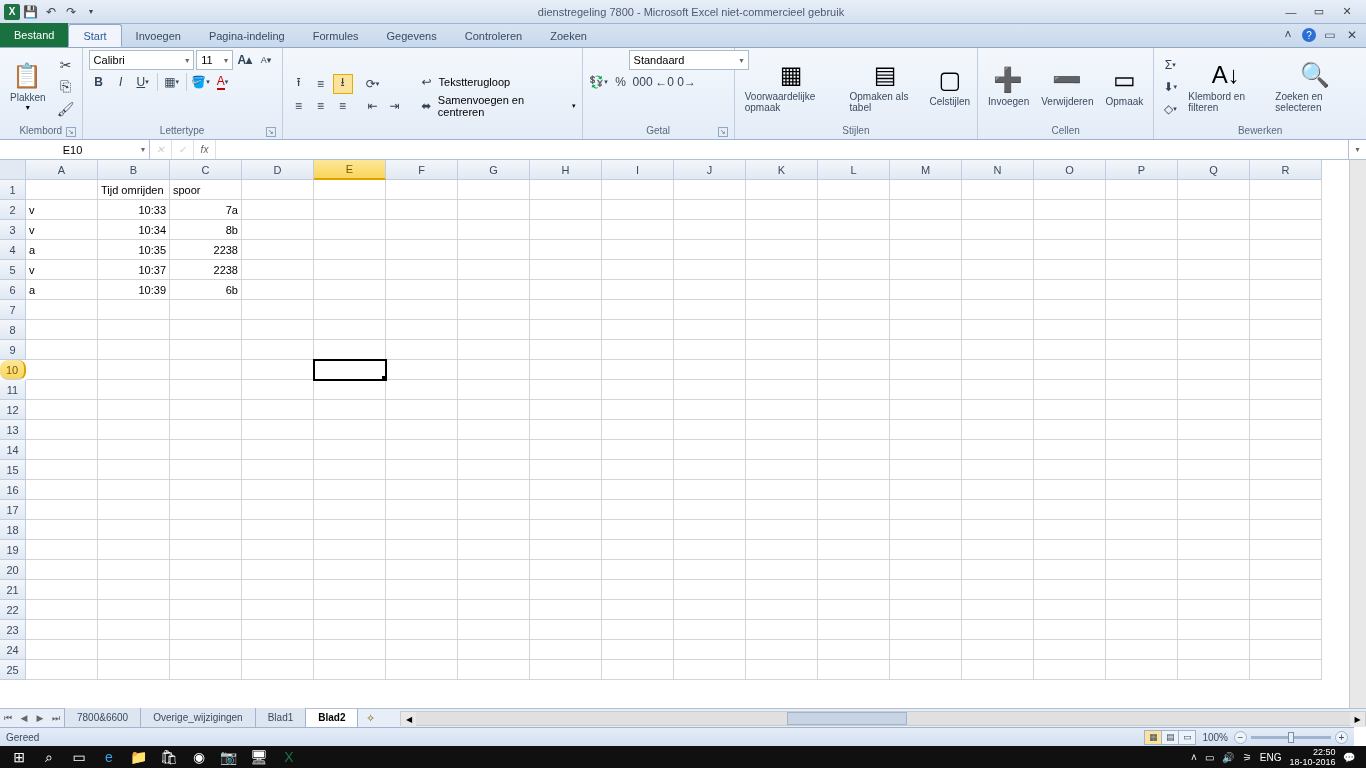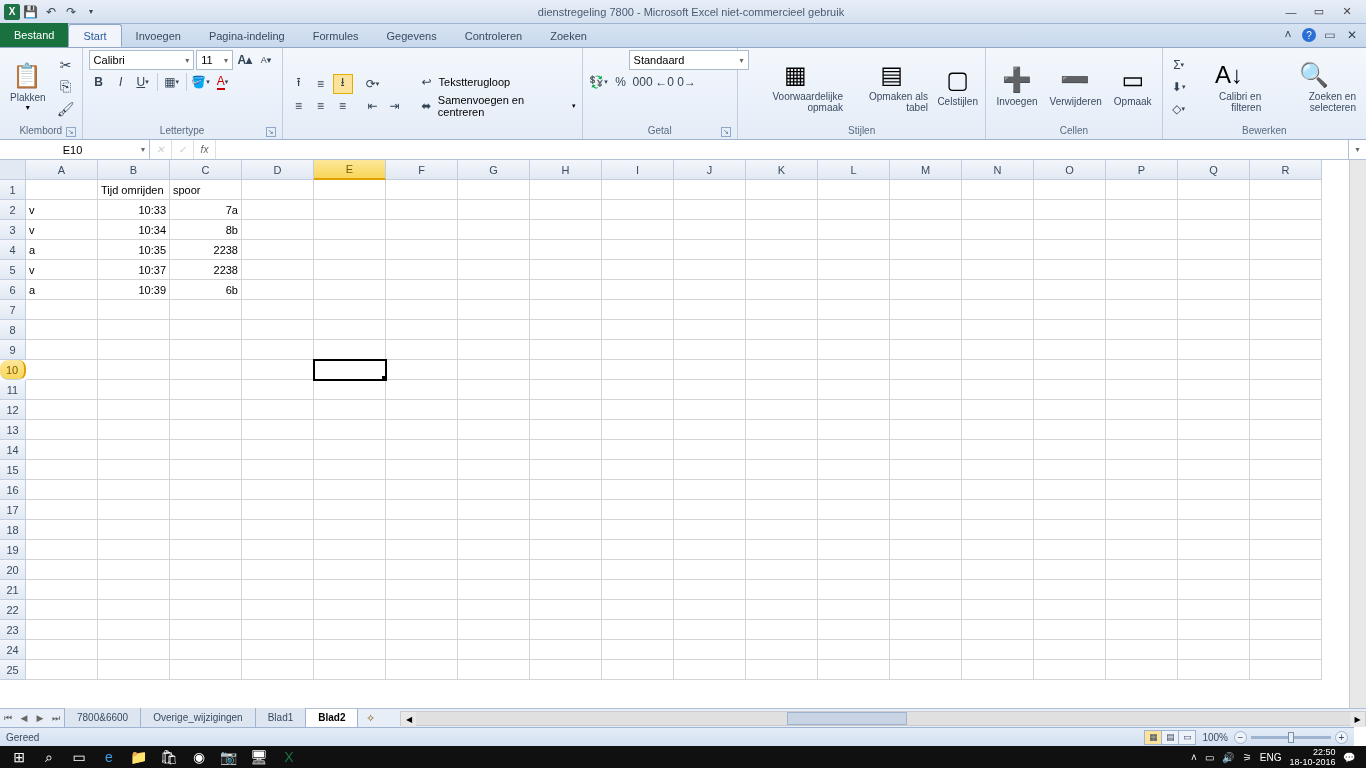--- a/index.html
+++ b/index.html
@@ -25,21 +25,21 @@
 
 
 .ribbon { height: 92px; background: linear-gradient(#f4f8fd,#e4ecf7); border-bottom: 1px solid #9fb4d1; display: flex; font-size: 11px; }
 .group { border-right: 1px solid #c0cee0; padding: 2px 6px 0 6px; display: flex; flex-direction: column; }
 .group-body { flex: 1; display: flex; align-items: center; gap: 4px; }
 .group-label { text-align: center; color: #5a6a80; font-size: 10px; padding: 2px 0 3px 0; position: relative; }
 .group-label .dlg { position: absolute; right: 0; bottom: 2px; width: 10px; height: 10px; border: 1px solid #8fa8c8; font-size: 7px; display: flex; align-items: center; justify-content: center; color: #5a6a80; cursor: pointer; }
 
 .big-btn { display: flex; flex-direction: column; align-items: center; justify-content: center; padding: 2px 4px; cursor: pointer; min-width: 40px; height: 66px; }
 .big-btn .ic { font-size: 24px; }
-.big-btn .lbl { font-size: 10px; color: #3a4a60; text-align: right; line-height: 11px; margin-top: 2px; }
+.big-btn .lbl { font-size: 10px; color: #3a4a60; text-align: left; line-height: 11px; margin-top: 2px; }
 
 .vstack { display: flex; flex-direction: column; gap: 2px; }
 .hstack { display: flex; gap: 2px; align-items: center; }
 .sm-btn { width: 20px; height: 20px; display: flex; align-items: center; justify-content: center; font-size: 12px; color: #345; cursor: pointer; border: 1px solid transparent; }
 .sm-btn.active { background: #fce29a; border: 1px solid #e0b000; }
 .combo { height: 20px; border: 1px solid #abc; background: #fff; display: flex; align-items: center; padding: 0 4px; font-size: 11px; }
 .combo .arr { margin-left: auto; font-size: 8px; color: #666; }
 
 
 .clip-side { display: flex; flex-direction: column; gap: 2px; margin-left: 2px; }
@@ -281,21 +281,21 @@
 
   <div class="group" style="border-right:none;">
     <div class="group-body">
       <div class="vstack">
         <div class="sm-btn">Σ<span style="font-size:7px;">▾</span></div>
         <div class="sm-btn">⬇<span style="font-size:7px;">▾</span></div>
         <div class="sm-btn">◇<span style="font-size:7px;">▾</span></div>
       </div>
       <div class="big-btn">
           <span class="ic">A↓</span>
-          <span class="lbl">Calibri en filteren</span>
+          <span class="lbl">Klembord en filteren</span>
         </div>
       <div class="big-btn">
           <span class="ic">🔍</span>
           <span class="lbl">Zoeken en selecteren</span>
         </div>
     </div>
     <div class="group-label"><span>Bewerken</span></div>
   </div>
 </div>
 

